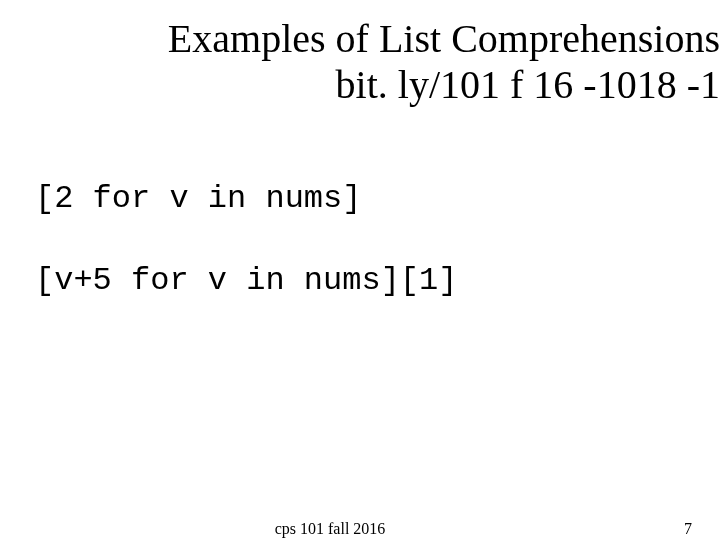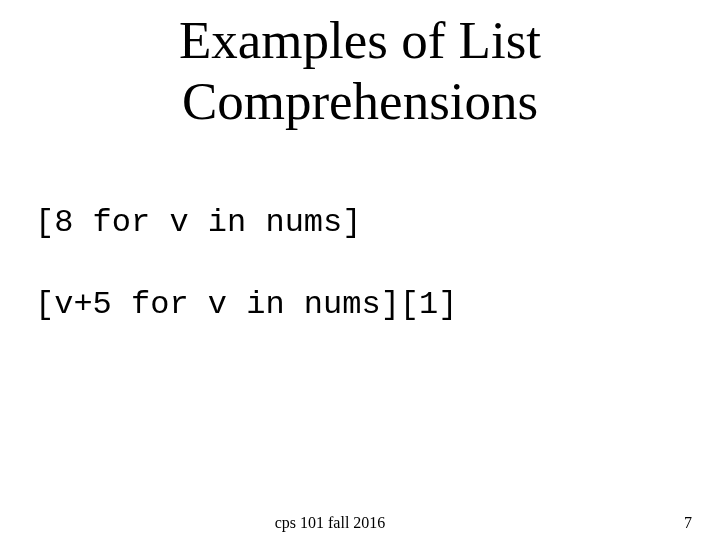--- a/index.html
+++ b/index.html
@@ -12,24 +12,24 @@
     color: #000000;
     overflow: hidden;
   }
   .slide {
     position: relative;
     width: 720px;
     height: 540px;
     box-sizing: border-box;
   }
   .title {
-    text-align: center;
-    font-size: 53px;
+    text-align: right;
+    font-size: 40px;
     line-height: 1.15;
-    margin-top: 10px;
+    margin-top: 16px;
     font-weight: normal;
   }
   .content {
     margin-top: 30px;
     margin-left: 35px;
     font-family: "Courier New", Courier, monospace;
     font-size: 32px;
     line-height: 1.28;
     white-space: pre;
   }
@@ -48,23 +48,24 @@
     font-size: 16px;
   }
 </style>
 </head>
 <body>
 
 <div class="slide">
 
   <div class="title">
     <div>Examples of List Comprehensions</div>
+    <div>bit. ly/101 f 16 -1018 -1</div>
   </div>
 
   <div class="content">
-<div>[8 for v in nums]</div>
+<div>[2 for v in nums]</div>
 <div>[v+5 for v in nums][1]</div>
   </div>
 
   <div class="footer-center">cps 101 fall 2016</div>
   <div class="footer-right">7</div>
 
 </div>
 
 </body></html>

